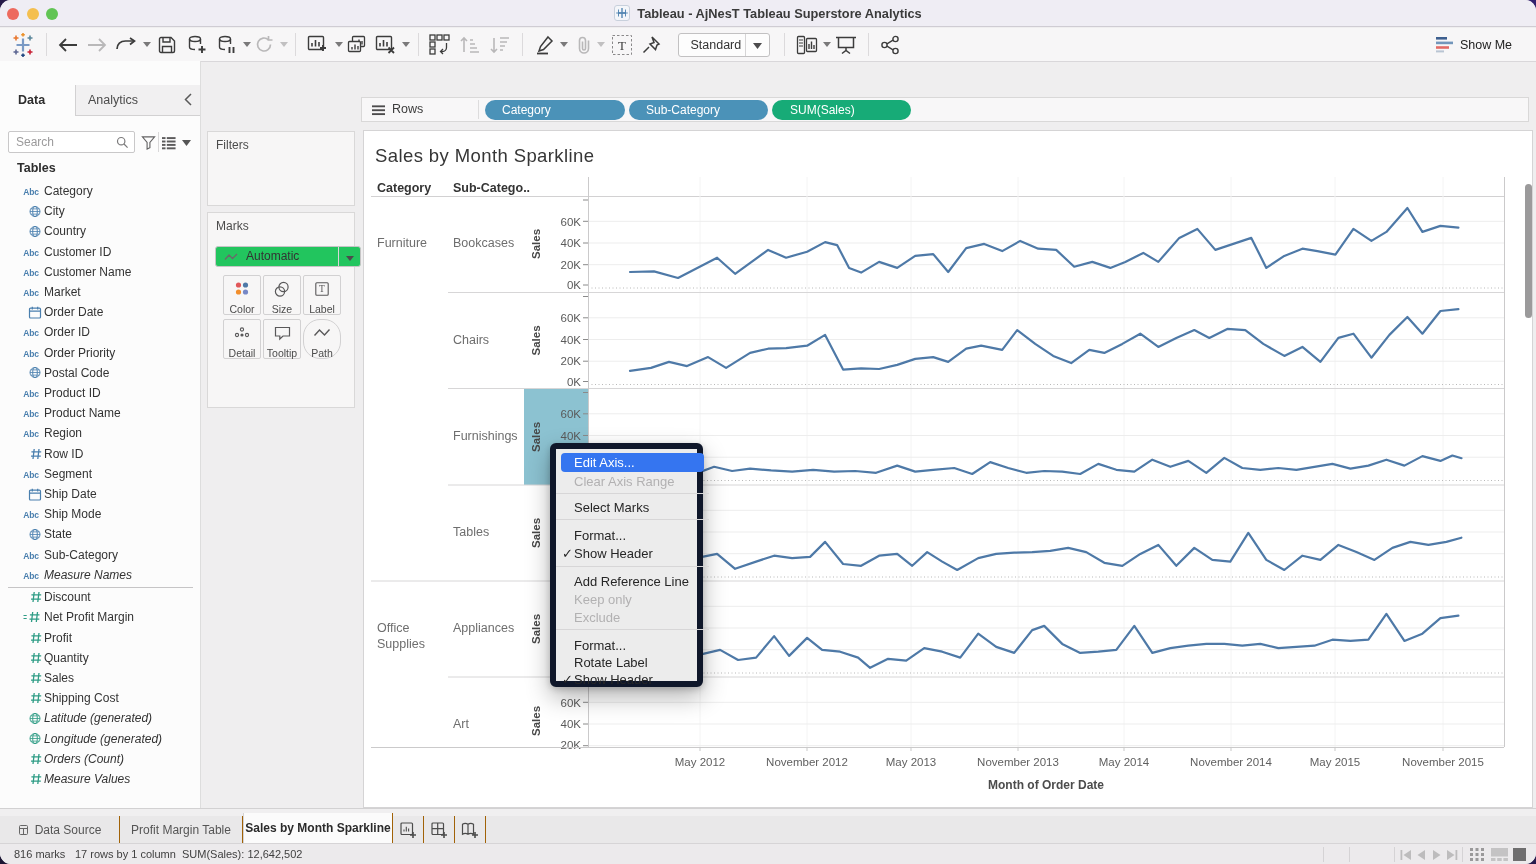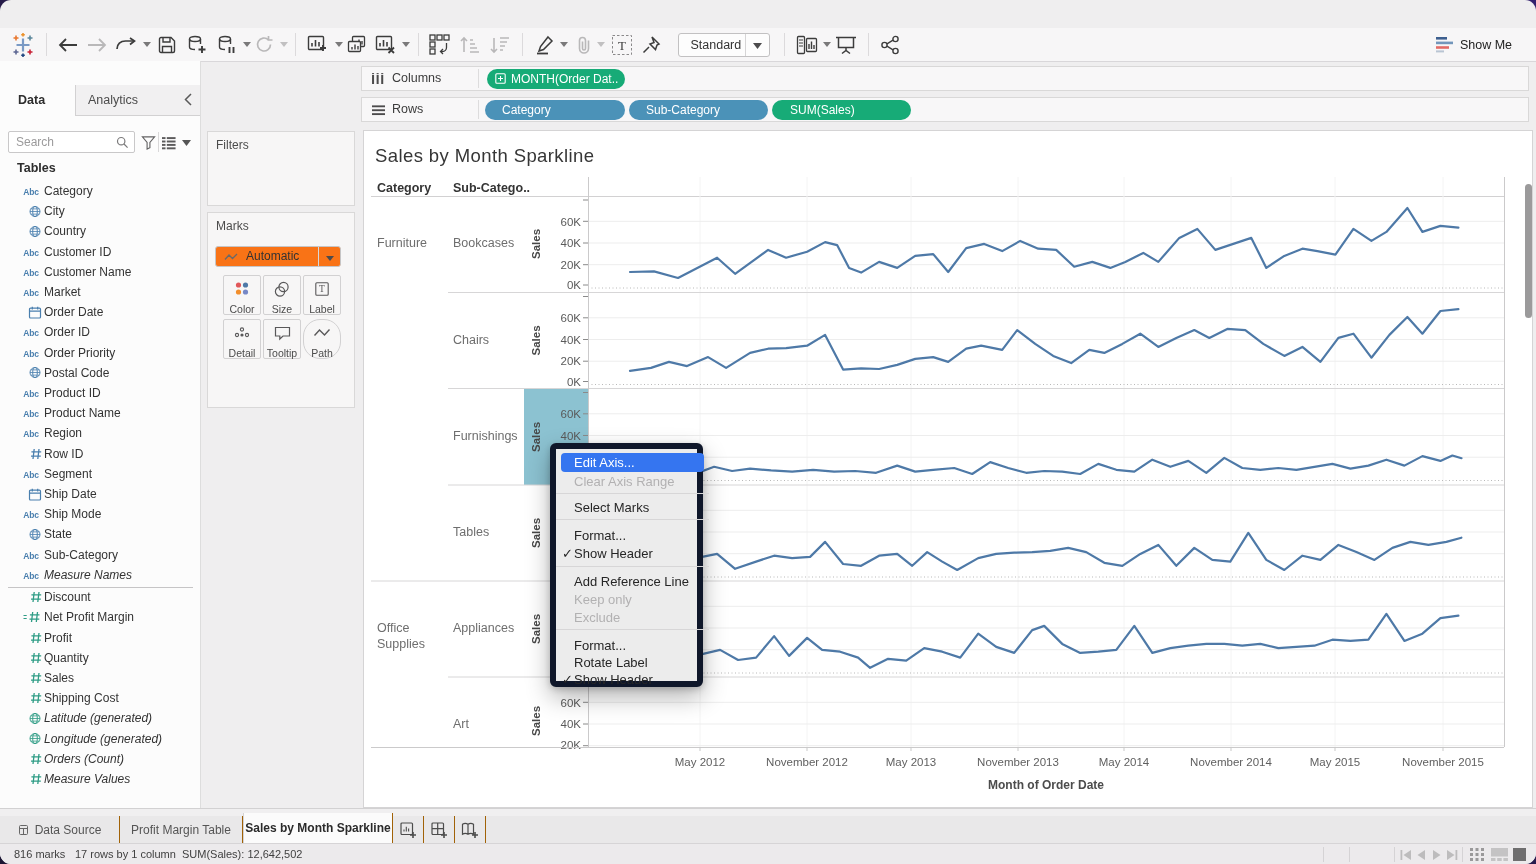--- a/index.html
+++ b/index.html
@@ -53,20 +53,33 @@
   line-height:28px; text-align:center; border-right:1px solid #a16207; }
 #statusbar { position:absolute; left:0; top:843px; width:1536px; height:21px; background:#eceaec; border-top:1px solid #d6d4d6; }
 .st { position:absolute; top:0; height:21px; line-height:20px; font-size:11px; color:#3f3f3f; }
 .mkbtn { position:absolute; width:38px; height:40px; border:1px solid #d2d1d2; border-radius:2px; text-align:center; padding-top:5px; }
 .mkl { font-size:10.5px; color:#4c4c4c; margin-top:2px; }
 </style>
 </head>
 <body>
 <div id="win">
 
+  <div id="titlebar">
+    <div class="tl" style="left:7px; background:#ed6a5e;"></div>
+    <div class="tl" style="left:27px; background:#f4bf4f;"></div>
+    <div class="tl" style="left:46px; background:#61c454;"></div>
+    <div id="title-text"><svg width="16" height="16" viewBox="0 0 16 16" style="vertical-align:-3px; margin-right:7px;">
+          <rect x="0.5" y="0.5" width="15" height="15" rx="2.5" fill="#f4f6fa" stroke="#c8d0dc"></rect>
+          <g stroke="#4a7fae" stroke-width="1.3">
+            <path d="M8 3v10M4.5 8h7"></path>
+            <path d="M4.5 4.5v7M2.2 8h4.6" stroke-width="0.9"></path>
+            <path d="M11.5 4.5v7M9.2 8h4.6" stroke-width="0.9"></path>
+          </g>
+        </svg>Tableau - AjNesT Tableau Superstore Analytics</div>
+  </div>
 
   <div id="toolbar">
     <div class="tbi" style="left:8px; width:30px;">
         <svg width="26" height="26" viewBox="0 0 26 26">
           <g stroke-width="2.2">
             <path d="M13 6.5v13M6.5 13h13" stroke="#7a99c4"></path>
           </g>
           <g stroke-width="1.6">
             <path d="M6 3.5v5M3.5 6h5" stroke="#e8762d"></path>
             <path d="M20 3.5v5M17.5 6h5" stroke="#5b879b"></path>
@@ -486,21 +499,21 @@
           <span class="ftx it">Measure Values</span>
         </div>
     </div>
   </div>
 
   <div class="card" id="card-filters" style="left:207px; top:131px; width:148px; height:75px;">
       <div class="cardlabel">Filters</div>
     </div>
   <div class="card" id="card-marks" style="left:207px; top:212px; width:148px; height:196px;">
       <div class="cardlabel">Marks</div>
-    <div style="position:absolute; left:7px; top:33px; width:126px; height:21px; border:1px solid #c6c5c6; border-radius:3px; background:#f97316;">
+    <div style="position:absolute; left:7px; top:33px; width:146px; height:21px; border:1px solid #c6c5c6; border-radius:3px; background:#22c55e;">
       <svg width="14" height="8" viewBox="0 0 14 8" style="position:absolute; left:8px; top:6px;" fill="none" stroke="#6a696a" stroke-width="1.3">
           <path d="M1 6.5 5 2l3.5 3.5L13 1"></path>
         </svg>
       <span style="position:absolute; left:30px; top:0; line-height:19px; font-size:12px; color:#333;">Automatic</span>
       <span style="position:absolute; right:0; top:0; width:22px; height:19px; border-left:1px solid #d8d7d8; text-align:center;"><svg width="8" height="5" viewBox="0 0 8 5" style="margin-top:7px;">
             <path d="M0 0h8L4 5z" fill="#4c4b4c"></path>
           </svg></span>
     </div>
     <div class="mkbtn" style="left:15px; top:62px;"><svg width="16" height="16" viewBox="0 0 16 16">
           <circle cx="4.5" cy="4" r="2.6" fill="#e15759"></circle>
@@ -523,41 +536,20 @@
           <circle cx="9" cy="4.5" r="1.6" fill="none" stroke="#595859" stroke-width="1.1"></circle>
         </svg><div class="mkl">Detail</div></div>
     <div class="mkbtn" style="left:55px; top:106px;"><svg width="17" height="16" viewBox="0 0 17 16" fill="none" stroke="#595859" stroke-width="1.2">
           <path d="M1.5 2.5h14v8.5H9l-3.2 3v-3H1.5z"></path>
         </svg><div class="mkl">Tooltip</div></div>
     <div class="mkbtn" style="left:95px; top:106px;border-radius:17px;"><svg width="18" height="16" viewBox="0 0 18 16" fill="none" stroke="#595859" stroke-width="1.4">
           <path d="M1.5 10.5 6.5 5l5 5 5-5.5"></path>
         </svg><div class="mkl">Path</div></div>
   </div>
 
-  <div class="shelf" id="shelf-col" style="left:361px; top:66px; width:1168px; height:25px;">
-    <svg width="12" height="11" viewBox="0 0 13 12" style="position:absolute; left:10px; top:6px;">
-        <g fill="#4c4b4c">
-          <rect x="0" y="2" width="2.2" height="10"></rect>
-          <rect x="5" y="2" width="2.2" height="10"></rect>
-          <rect x="10" y="2" width="2.2" height="10"></rect>
-          <rect x="0" y="0" width="2.2" height="1"></rect>
-          <rect x="5" y="0" width="2.2" height="1"></rect>
-          <rect x="10" y="0" width="2.2" height="1"></rect>
-        </g>
-      </svg>
-    <span style="position:absolute; left:30px; top:0; line-height:23px; font-size:12.5px; color:#3c3c3c;">Columns</span>
-    <div style="position:absolute; left:116px; top:2px; width:1px; height:19px; background:#dddcdd;"></div>
-    <div class="pill green" style="left:125px; top:1.5px; width:138px;">
-      <svg width="11" height="11" viewBox="0 0 11 11" style="position:absolute; left:8px; top:4.5px;" fill="none" stroke="#fff" stroke-width="1.1">
-          <rect x="0.8" y="0.8" width="9.4" height="9.4" rx="1"></rect>
-          <path d="M5.5 3v5M3 5.5h5"></path>
-        </svg>
-      <span style="position:absolute; left:24px;">MONTH(Order Dat..</span>
-    </div>
-  </div>
   <div class="shelf" id="shelf-row" style="left:361px; top:97px; width:1168px; height:25px;">
     <svg width="13" height="11" viewBox="0 0 14 11" style="position:absolute; left:10px; top:7px;">
         <g fill="#4c4b4c">
           <rect x="0" y="0" width="14" height="2"></rect>
           <rect x="0" y="4.2" width="14" height="2"></rect>
           <rect x="0" y="8.4" width="14" height="2"></rect>
         </g>
       </svg>
     <span style="position:absolute; left:30px; top:0; line-height:23px; font-size:12.5px; color:#3c3c3c;">Rows</span>
     <div style="position:absolute; left:116px; top:2px; width:1px; height:19px; background:#dddcdd;"></div>

